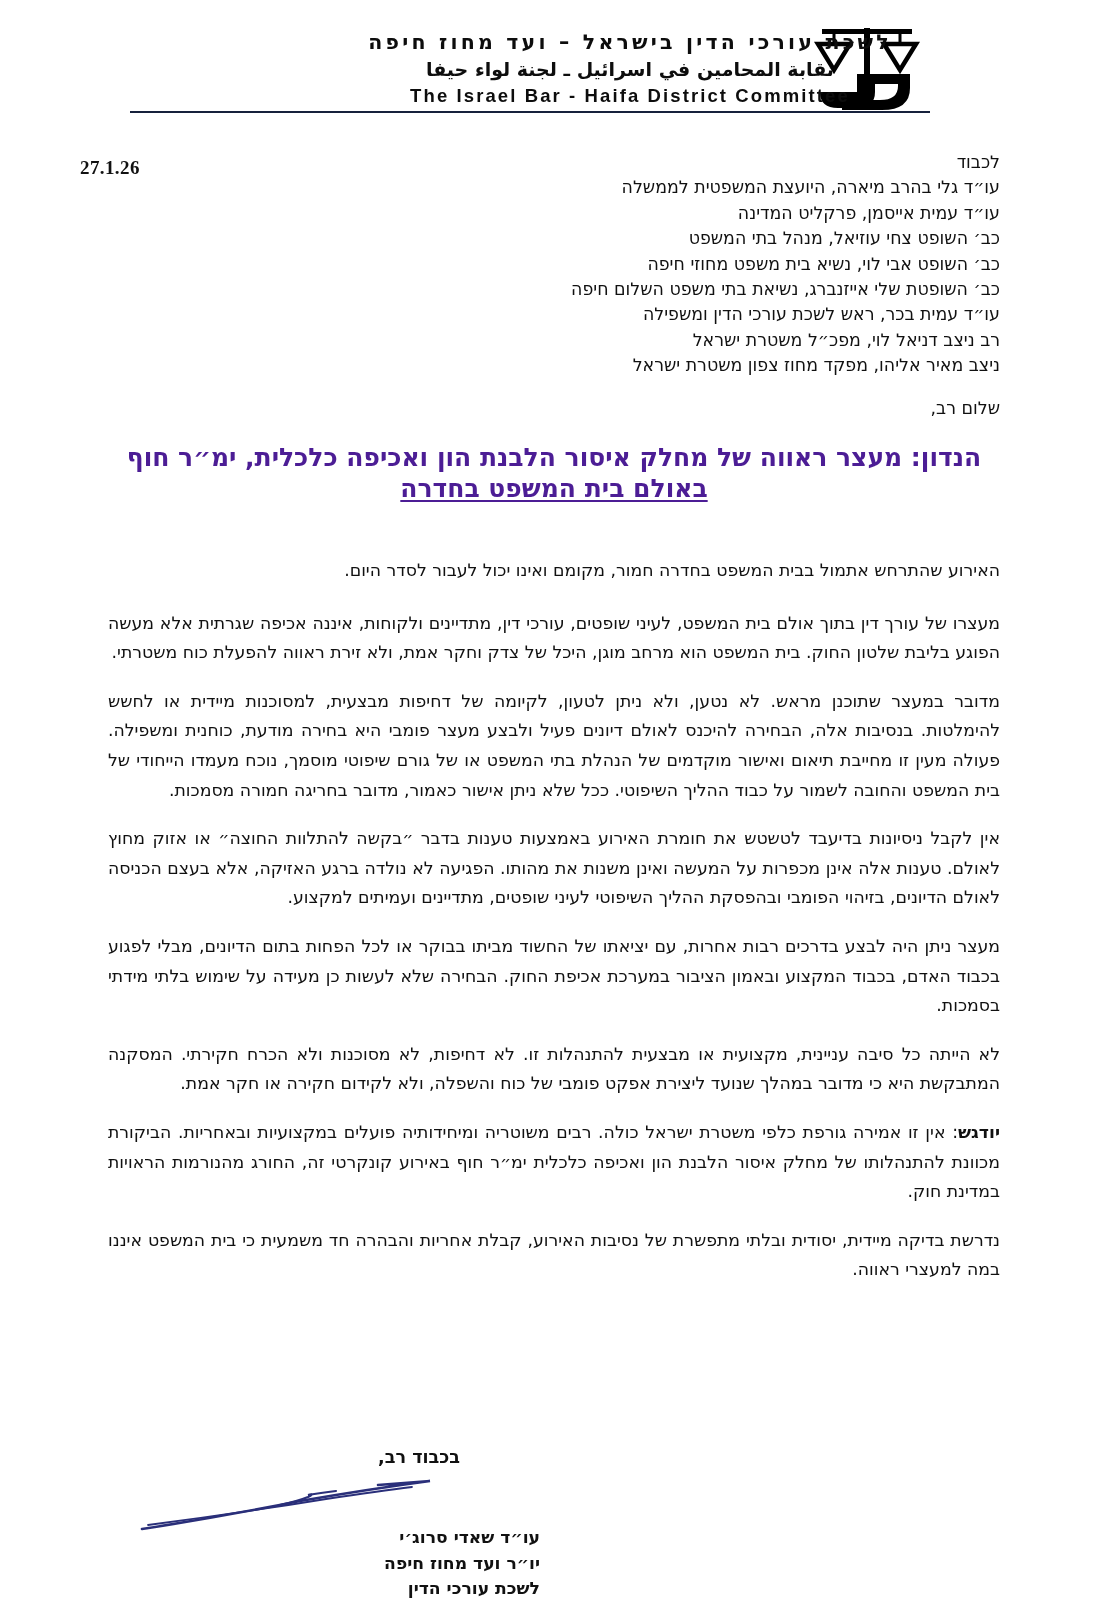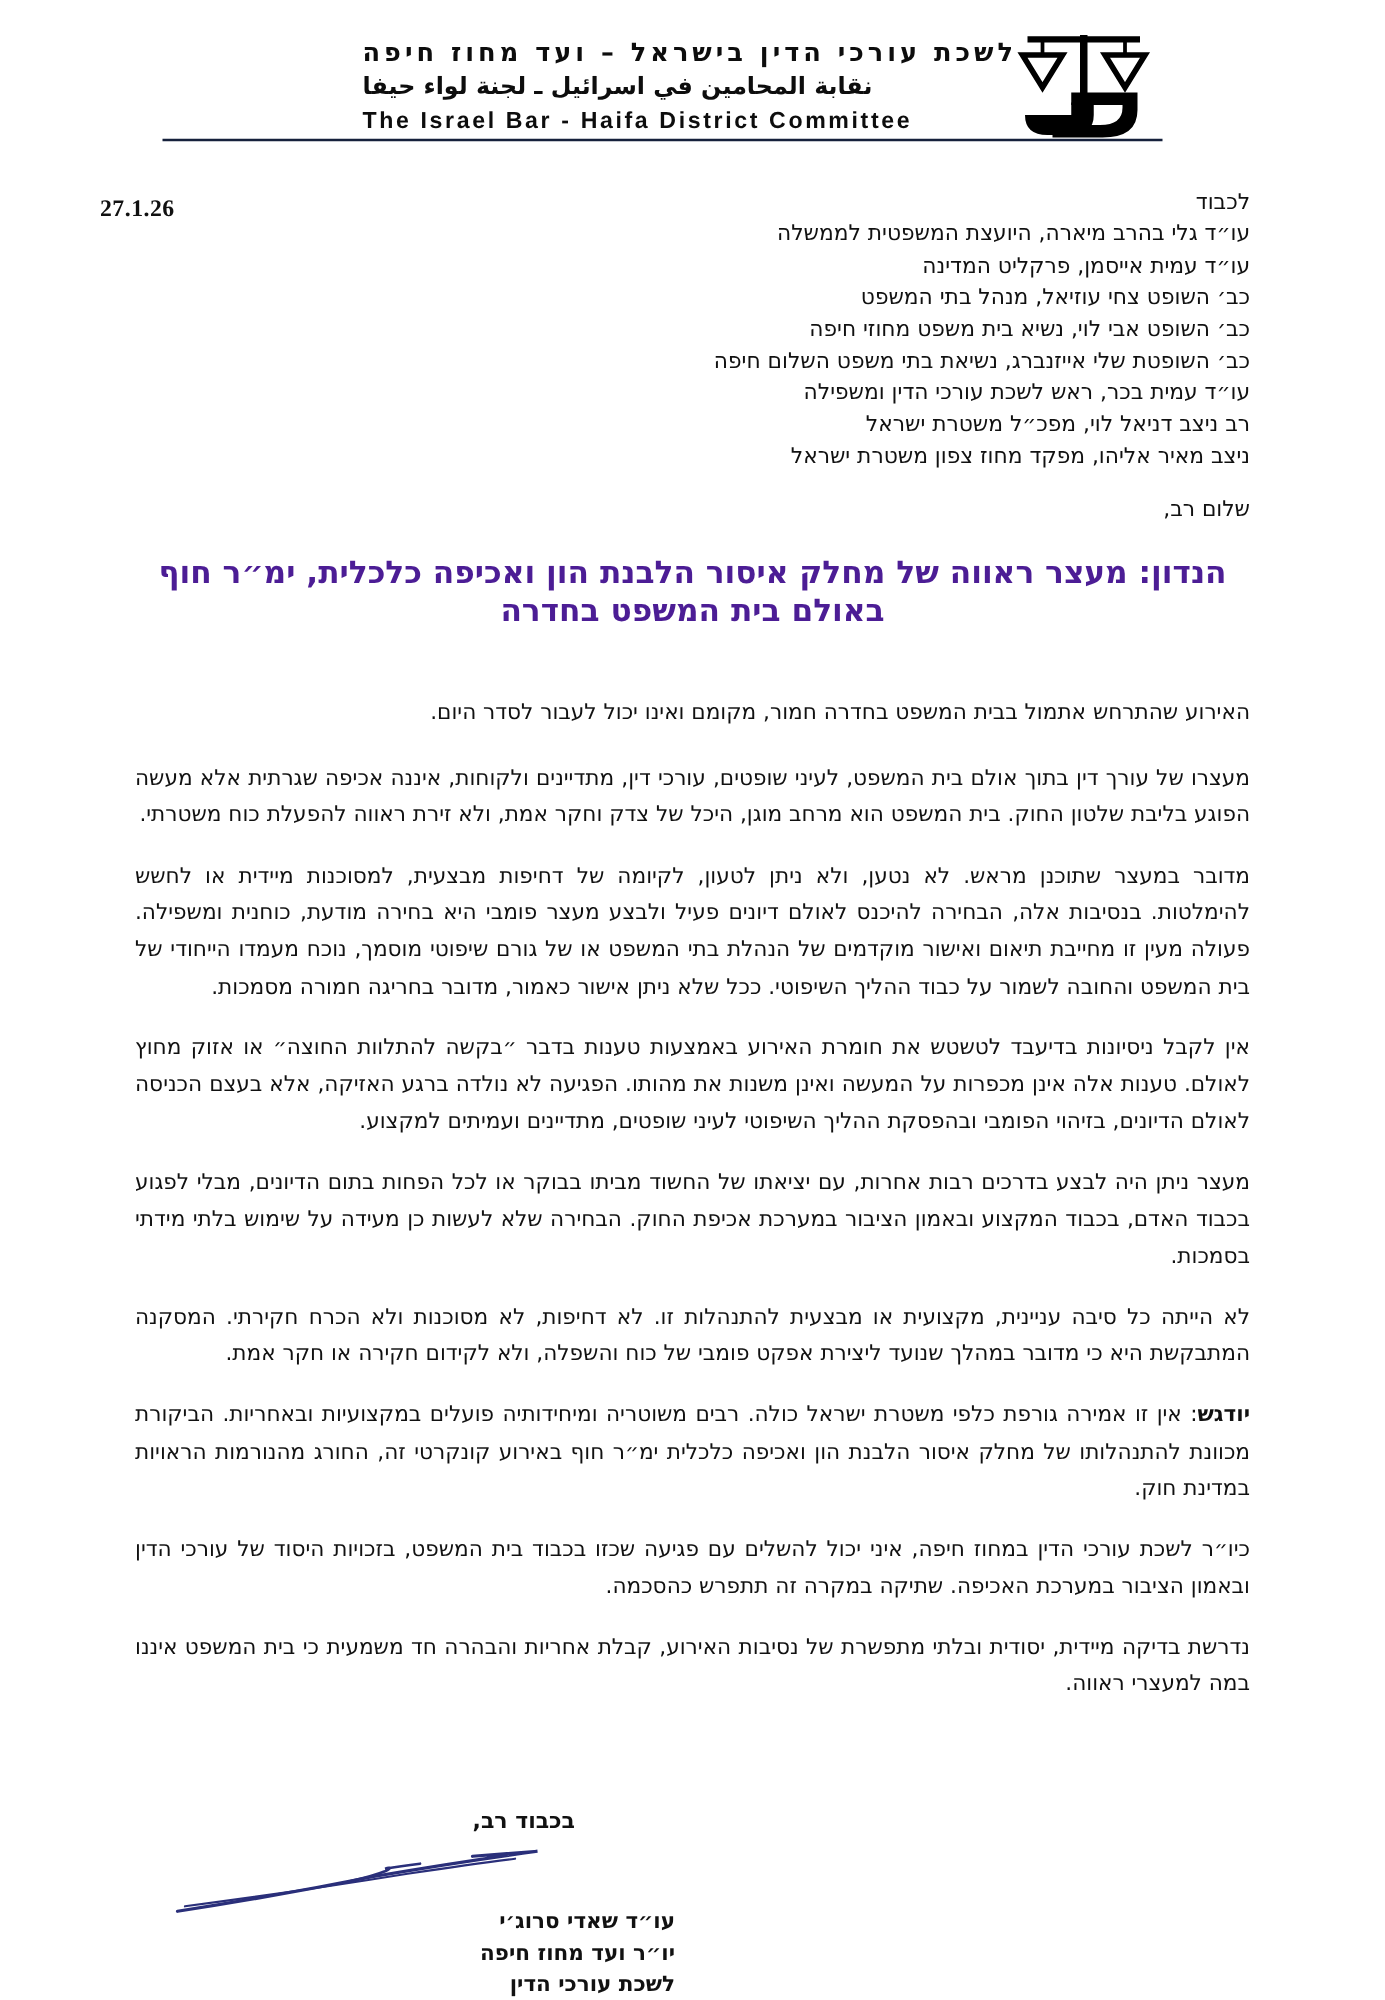--- a/index.html
+++ b/index.html
@@ -34,21 +34,21 @@
     left: 812px;
     top: 8px;
     width: 110px;
     height: 92px;
   }
   .lh-lines {
     position: absolute;
     right: 138px;
     top: 16px;
     width: 680px;
-    text-align: left;
+    text-align: center;
     direction: rtl;
   }
   .lh-he {
     font-family: "DejaVu Sans", sans-serif;
     font-size: 20.5px;
     font-weight: 700;
     letter-spacing: 3.2px;
     color: #0d0d0d;
     white-space: nowrap;
     line-height: 1.25;
@@ -130,21 +130,21 @@
     top: 442px;
     width: 892px;
     direction: rtl;
     text-align: center;
     font-size: 25px;
     font-weight: 700;
     line-height: 31px;
     color: #4c1d95;
     font-family: "DejaVu Sans", sans-serif;
   }
-  .subject .l2 { text-underline-offset: 3px; }
+  .subject .l2 { text-decoration: underline; text-underline-offset: 3px; }
 
   
   .body-wrap {
     position: absolute;
     right: 108px;
     top: 556px;
     width: 892px;
     direction: rtl;
     text-align: justify;
     text-align-last: right;
@@ -258,21 +258,20 @@
   </div>
 
   <div class="body-wrap">
     <p class="p-first">האירוע שהתרחש אתמול בבית המשפט בחדרה חמור, מקומם ואינו יכול לעבור לסדר היום.</p>
     <p>מעצרו של עורך דין בתוך אולם בית המשפט, לעיני שופטים, עורכי דין, מתדיינים ולקוחות, איננה אכיפה שגרתית אלא מעשה הפוגע בליבת שלטון החוק. בית המשפט הוא מרחב מוגן, היכל של צדק וחקר אמת, ולא זירת ראווה להפעלת כוח משטרתי.</p>
     <p>מדובר במעצר שתוכנן מראש. לא נטען, ולא ניתן לטעון, לקיומה של דחיפות מבצעית, למסוכנות מיידית או לחשש להימלטות. בנסיבות אלה, הבחירה להיכנס לאולם דיונים פעיל ולבצע מעצר פומבי היא בחירה מודעת, כוחנית ומשפילה. פעולה מעין זו מחייבת תיאום ואישור מוקדמים של הנהלת בתי המשפט או של גורם שיפוטי מוסמך, נוכח מעמדו הייחודי של בית המשפט והחובה לשמור על כבוד ההליך השיפוטי. ככל שלא ניתן אישור כאמור, מדובר בחריגה חמורה מסמכות.</p>
     <p>אין לקבל ניסיונות בדיעבד לטשטש את חומרת האירוע באמצעות טענות בדבר ״בקשה להתלוות החוצה״ או אזוק מחוץ לאולם. טענות אלה אינן מכפרות על המעשה ואינן משנות את מהותו. הפגיעה לא נולדה ברגע האזיקה, אלא בעצם הכניסה לאולם הדיונים, בזיהוי הפומבי ובהפסקת ההליך השיפוטי לעיני שופטים, מתדיינים ועמיתים למקצוע.</p>
     <p>מעצר ניתן היה לבצע בדרכים רבות אחרות, עם יציאתו של החשוד מביתו בבוקר או לכל הפחות בתום הדיונים, מבלי לפגוע בכבוד האדם, בכבוד המקצוע ובאמון הציבור במערכת אכיפת החוק. הבחירה שלא לעשות כן מעידה על שימוש בלתי מידתי בסמכות.</p>
     <p>לא הייתה כל סיבה עניינית, מקצועית או מבצעית להתנהלות זו. לא דחיפות, לא מסוכנות ולא הכרח חקירתי. המסקנה המתבקשת היא כי מדובר במהלך שנועד ליצירת אפקט פומבי של כוח והשפלה, ולא לקידום חקירה או חקר אמת.</p>
     <p><span class="em-bold">יודגש</span><span>: אין זו אמירה גורפת כלפי משטרת ישראל כולה. רבים משוטריה ומיחידותיה פועלים במקצועיות ובאחריות. הביקורת מכוונת להתנהלותו של מחלק איסור הלבנת הון ואכיפה כלכלית ימ״ר חוף באירוע קונקרטי זה, החורג מהנורמות הראויות במדינת חוק.</span></p>
-    <p>כיו״ר לשכת עורכי הדין במחוז חיפה, איני יכול להשלים עם פגיעה שכזו בכבוד בית המשפט, בזכויות היסוד של עורכי הדין ובאמון הציבור במערכת האכיפה. שתיקה במקרה זה תתפרש כהסכמה.</p>
     <p>נדרשת בדיקה מיידית, יסודית ובלתי מתפשרת של נסיבות האירוע, קבלת אחריות והבהרה חד משמעית כי בית המשפט איננו במה למעצרי ראווה.</p>
   </div>
 
   <div class="sign-zone">
     <div class="sign-regards">בכבוד רב,</div>
 
     <div class="sign-ink">
       <svg viewBox="0 0 400 78" width="400" height="78" aria-hidden="true">
         <path d="M12 68 Q 90 56 170 40 Q 240 28 300 20 L 248 24" fill="none" stroke="#2a2f7a" stroke-width="2.6" stroke-linecap="round"></path>
         <path d="M18 64 Q 110 52 196 38 Q 250 30 282 26" fill="none" stroke="#2a2f7a" stroke-width="1.8" stroke-linecap="round"></path>

